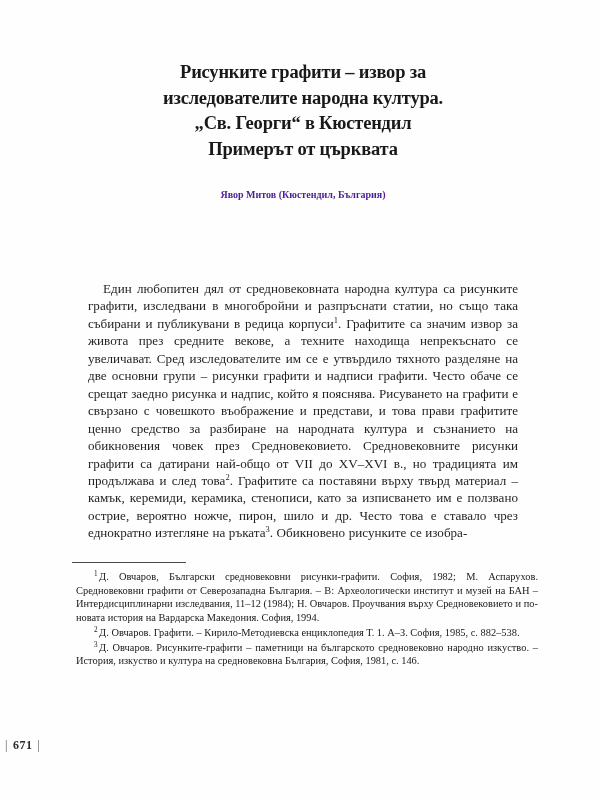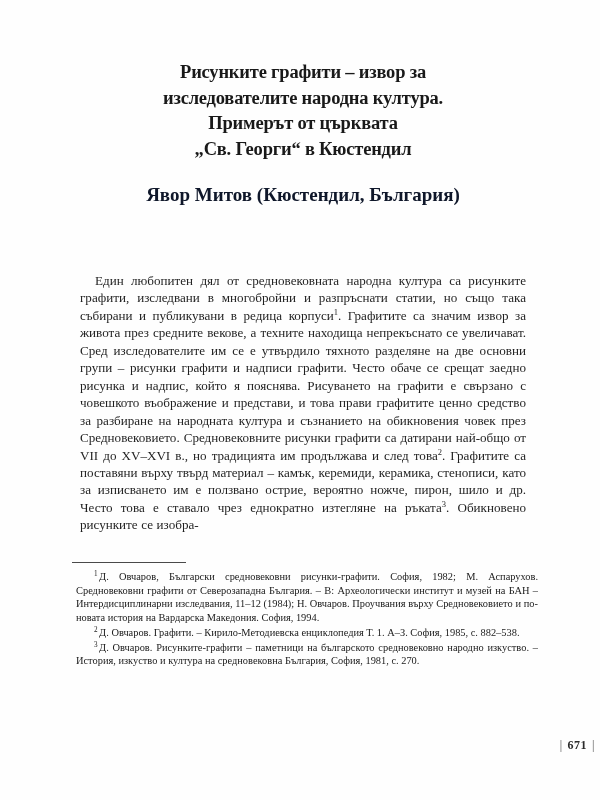--- a/index.html
+++ b/index.html
@@ -43,34 +43,34 @@
   
   .author-block {
     position: absolute;
     left: 72px;
     top: 186px;
     width: 462px;
     text-align: center;
   }
   .author-name {
     font-weight: bold;
-    font-size: 19px;
+    font-size: 10px;
     line-height: 18px;
-    color: #0f172a;
+    color: #4c1d95;
   }
 
   
   .body-block {
     position: absolute;
     left: 72px;
     top: 264px;
     width: 462px;
   }
   .body-para {
-    margin: 8px;
+    margin: 16px;
     text-align: justify;
     text-indent: 15px;
     font-size: 13.1px;
     line-height: 17.45px;
     color: #1f1f1f;
     word-spacing: 0.3px;
     -webkit-hyphens: manual;
     hyphens: manual;
   }
   .body-para sup {
@@ -110,56 +110,56 @@
     vertical-align: 4px;
     margin-right: 1.5px;
   }
 
   
   .page-number {
     position: absolute;
     left: 0;
     top: 738px;
     width: 600px;
-    text-align: right;
+    text-align: left;
     font-size: 12px;
     font-weight: bold;
     color: #2b2b2b;
     letter-spacing: 0.5px;
   }
   .page-number .bar {
     display: inline-block;
     font-weight: normal;
     color: #555;
     padding: 0 5px;
   }
 </style>
 </head>
 <body>
 
 <div class="page">
 
   <div class="title-block">
     <div class="title-line">Рисунките графити – извор за</div>
     <div class="title-line">изследователите народна култура.</div>
+    <div class="title-line">„Св. Георги“ в Кюстендил</div>
     <div class="title-line">Примерът от църквата</div>
-    <div class="title-line">„Св. Георги“ в Кюстендил</div>
   </div>
 
   <div class="author-block">
     <div class="author-name">Явор Митов (Кюстендил, България)</div>
   </div>
 
   <div class="body-block">
     <p class="body-para"><span>Един любопитен дял от средновековната народна култура са рисунките графити, изследвани в многобройни и разпръснати статии, но също така събирани и публикувани в редица корпуси</span><sup>1</sup><span>. Графитите са значим извор за живота през средните векове, а техните находища непрекъснато се увеличават. Сред изследователите им се е утвърдило тяхното разделяне на две основни групи – рисунки графити и надписи графити. Често обаче се срещат заедно рисунка и надпис, който я пояснява. Рисуването на графити е свързано с човешкото въображение и представи, и това прави графитите ценно средство за разбиране на народната култура и съзнанието на обикновения човек през Средновековието. Средновековните рисунки графити са датирани най-общо от VII до XV–XVI в., но традицията им продължава и след това</span><sup>2</sup><span>. Графитите са поставяни върху твърд материал – камък, керемиди, керамика, стенописи, като за изписването им е ползвано острие, вероятно ножче, пирон, шило и др. Често това е ставало чрез еднократно изтегляне на ръката</span><sup>3</sup><span>. Обикновено рисунките се изобра-</span></p>
   </div>
 
   <div class="fn-rule"></div>
 
   <div class="footnotes">
     <p class="footnote"><sup>1</sup><span>Д. Овчаров, Български средновековни рисунки-графити. София, 1982; М. Аспарухов. Средновековни графити от Северозападна България. – В: Археологически институт и музей на БАН – Интердисциплинарни изследвания, 11–12 (1984); Н. Овчаров. Проучвания върху Средновековието и по-новата история на Вардарска Македония. София, 1994.</span></p>
     <p class="footnote"><sup>2</sup><span>Д. Овчаров. Графити. – Кирило-Методиевска енциклопедия Т. 1. А–З. София, 1985, с. 882–538.</span></p>
-    <p class="footnote"><sup>3</sup><span>Д. Овчаров. Рисунките-графити – паметници на българското средновековно народно изкуство. – История, изкуство и култура на средновековна България, София, 1981, с. 270.</span></p>
+    <p class="footnote"><sup>3</sup><span>Д. Овчаров. Рисунките-графити – паметници на българското средновековно народно изкуство. – История, изкуство и култура на средновековна България, София, 1981, с. 146.</span></p>
   </div>
 
   <div class="page-number"><span class="bar">|</span><span>671</span><span class="bar">|</span></div>
 
 </div>
 
 </body></html>

